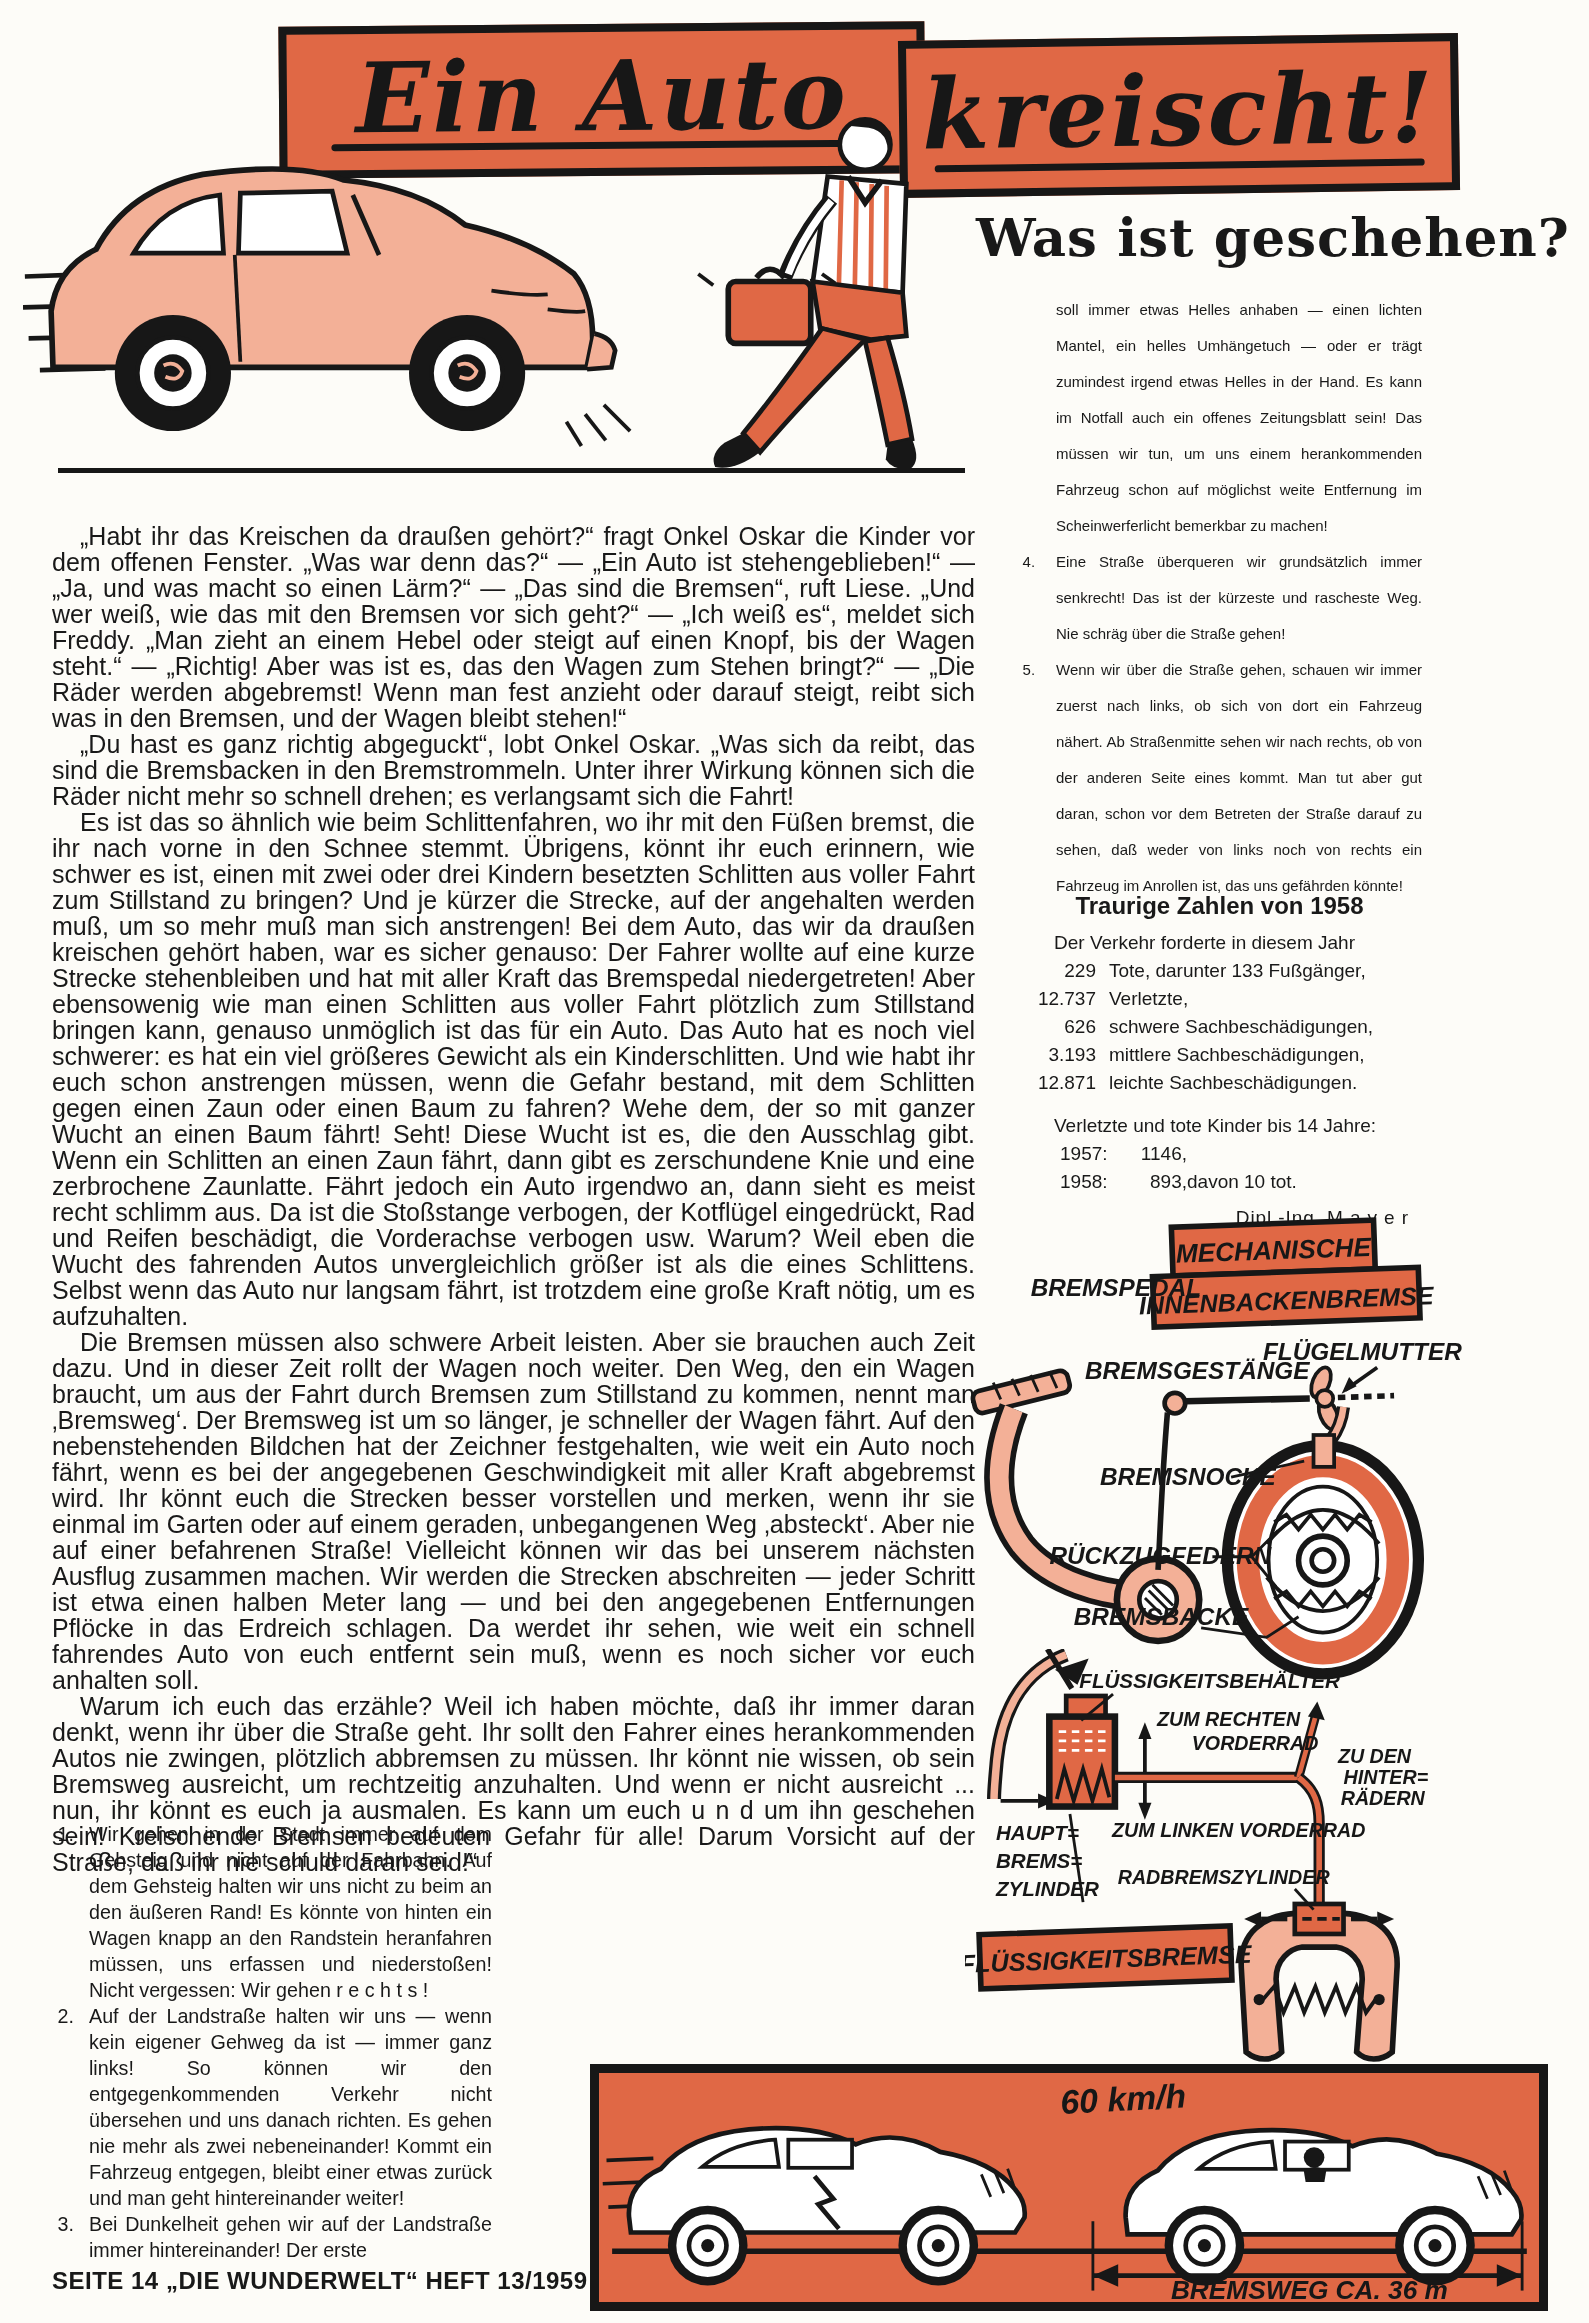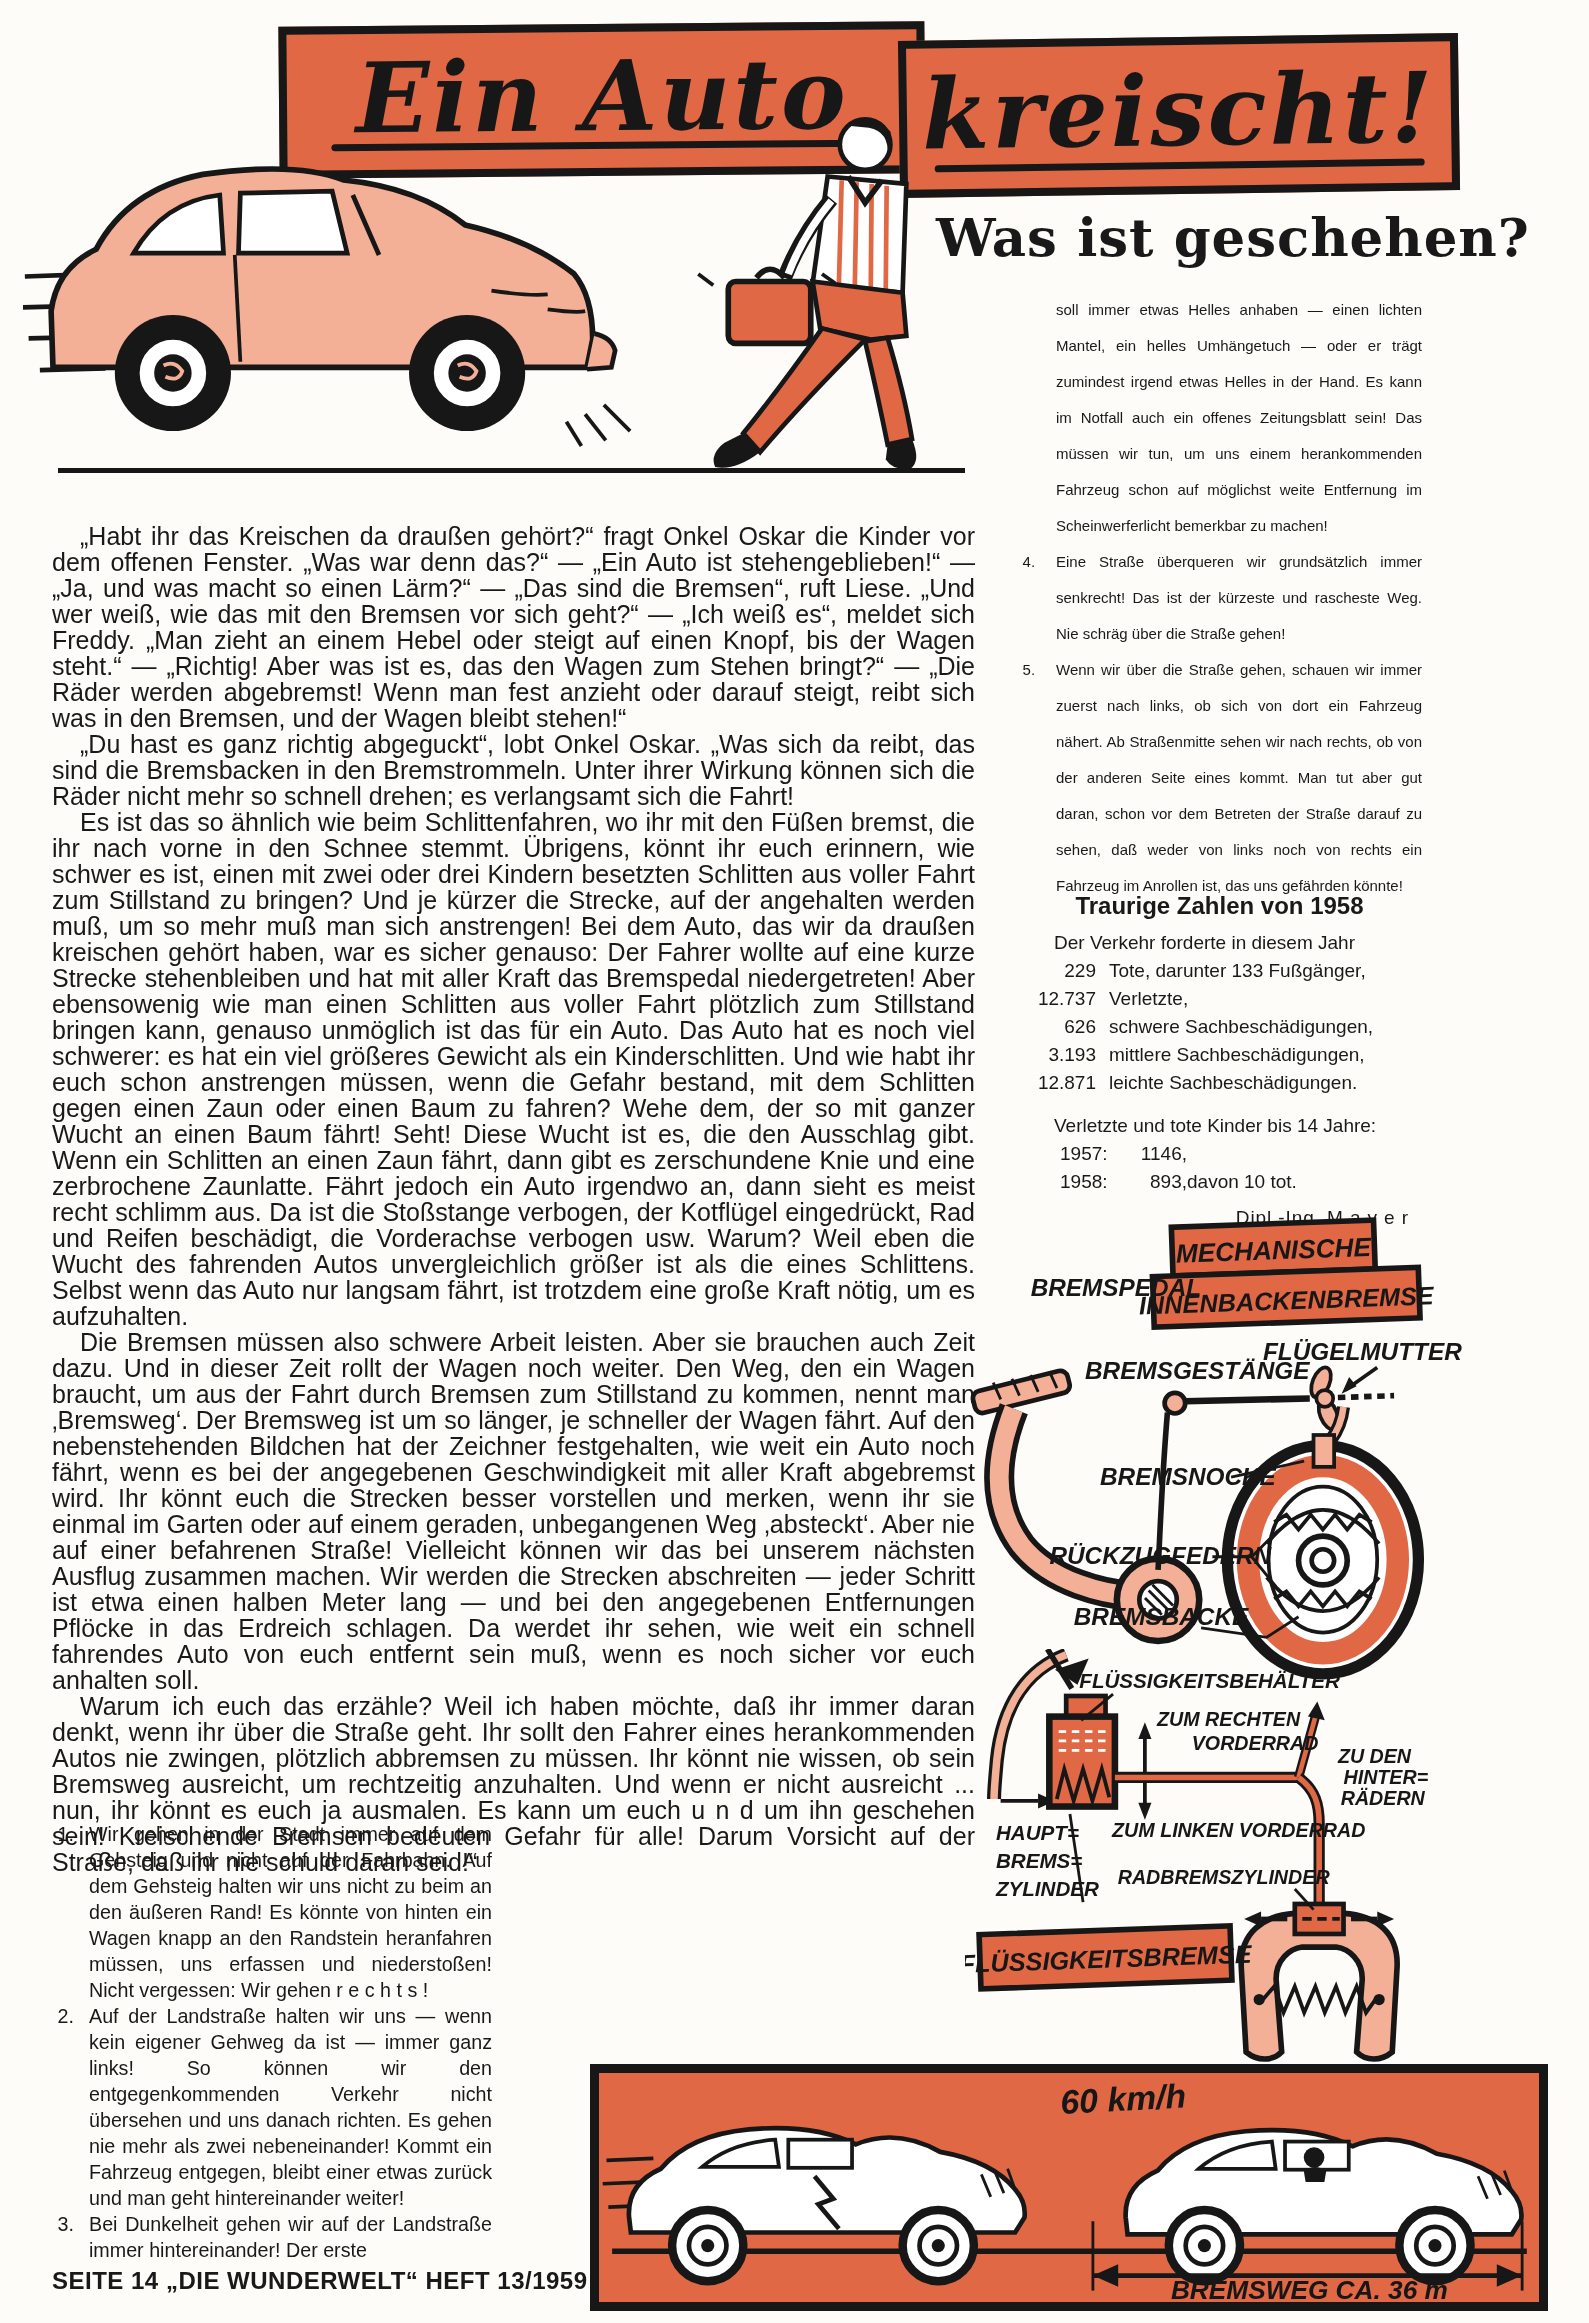--- a/index.html
+++ b/index.html
@@ -46,21 +46,21 @@
 
 <div class="abs banner" style="left:279px;top:24px;width:646px;height:152px;transform:rotate(-0.5deg);">
   <span class="script" style="font-size:97px;margin-top:-7.5px;">Ein Auto</span>
   <div class="underbar" style="left:7%;width:86%;bottom:19px;"></div>
 </div>
 <div class="abs banner" style="left:899px;top:37px;width:560px;height:157px;transform:rotate(-0.8deg);">
   <span class="script" style="font-size:97px;margin-top:-9.4px;">kreischt!</span>
   <div class="underbar" style="left:5%;width:90%;bottom:17px;"></div>
 </div>
 
-<div class="abs slab-head" style="left:936px;top:206px;">Was ist geschehen?</div>
+<div class="abs slab-head" style="left:976px;top:206px;">Was ist geschehen?</div>
 
 <svg class="abs" style="left:23.4px;top:75px;" width="609" height="403" viewBox="0 0 650 430">
   <g stroke="#171717" fill="none" stroke-width="5">
     <line x1="2" y1="215" x2="58" y2="213"></line>
       <line x1="0" y1="248" x2="70" y2="246"></line>
     <line x1="6" y1="281" x2="52" y2="280"></line>
       <line x1="18" y1="315" x2="88" y2="313"></line>
   </g>
   <path d="M32,312 L30,252 Q36,206 78,186 Q112,122 192,106 Q292,92 342,112 Q422,120 472,160 Q542,176 588,212 Q608,236 608,282 L602,312 Z" fill="#f3b097" stroke="#171717" stroke-width="6"></path>
   <path d="M118,190 Q150,135 210,128 L214,190 Z" fill="#ffffff" stroke="#171717" stroke-width="5"></path>

